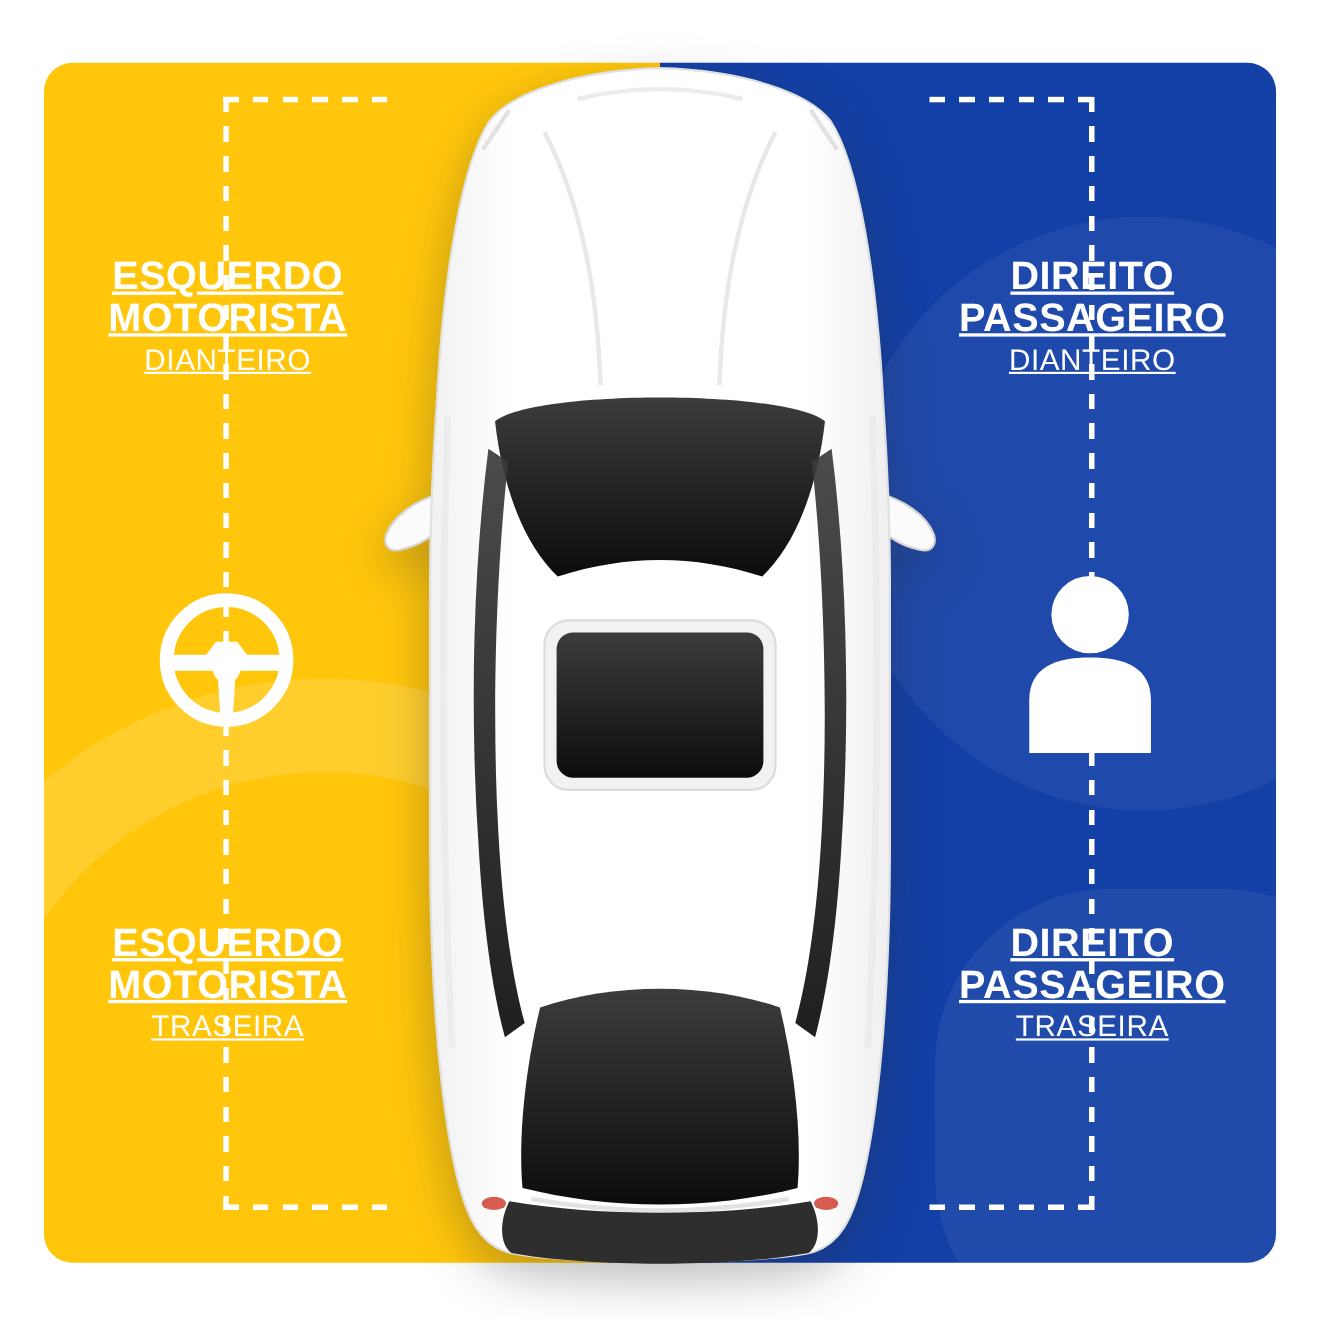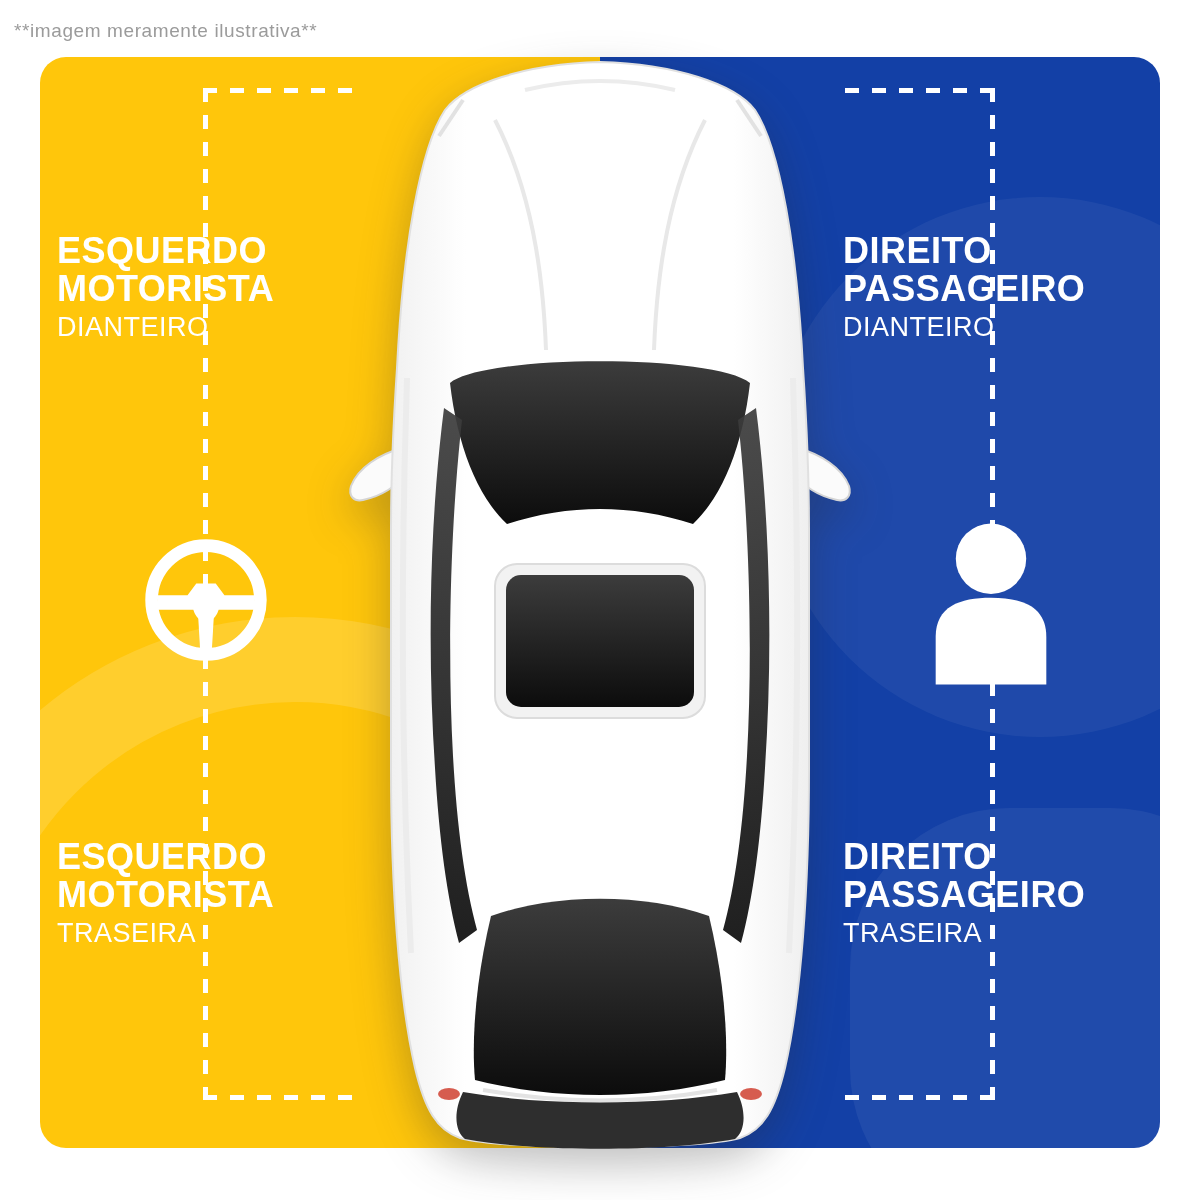--- a/index.html
+++ b/index.html
@@ -34,22 +34,22 @@
     position:absolute;top:88px;width:5px;height:1012px;
     background:repeating-linear-gradient(to bottom,#fff 0 14px,transparent 14px 27px);
   }
   .dash-h{
     position:absolute;height:5px;width:150px;
     background:repeating-linear-gradient(to right,#fff 0 14px,transparent 14px 27px);
   }
 
   
   .label-block{
-    position:absolute;width:300px;text-align:left;color:#ffffff;
-    line-height:38px;letter-spacing:.5px;
+    position:absolute;width:300px;text-align:center;color:#ffffff;
+    line-height:38px;letter-spacing:.5px;text-decoration:underline;
   }
   .label-block .b{font-size:36px;font-weight:700;}
   .label-block .r{font-size:27px;font-weight:400;}
 
   .lb-left-front{left:57px;top:232px;}
   .lb-right-front{left:843px;top:232px;}
   .lb-left-rear{left:57px;top:838px;}
   .lb-right-rear{left:843px;top:838px;}
 
   
@@ -61,21 +61,20 @@
   .car{
     position:absolute;left:345px;top:48px;width:510px;height:1115px;
     filter:drop-shadow(0 16px 22px rgba(40,40,40,.30));
   }
 </style>
 </head>
 <body>
 
 <div class="stage">
 
-  <div class="disclaimer">**imagem meramente ilustrativa**</div>
 
   <div class="panel panel-left" style="background-color: rgb(255, 198, 11);">
     <div class="wm-ring"></div>
   </div>
 
   <div class="panel panel-right" style="background-color: rgb(19, 64, 166);">
     <div class="wm-circle"></div>
     <div class="wm-blob"></div>
   </div>
 

